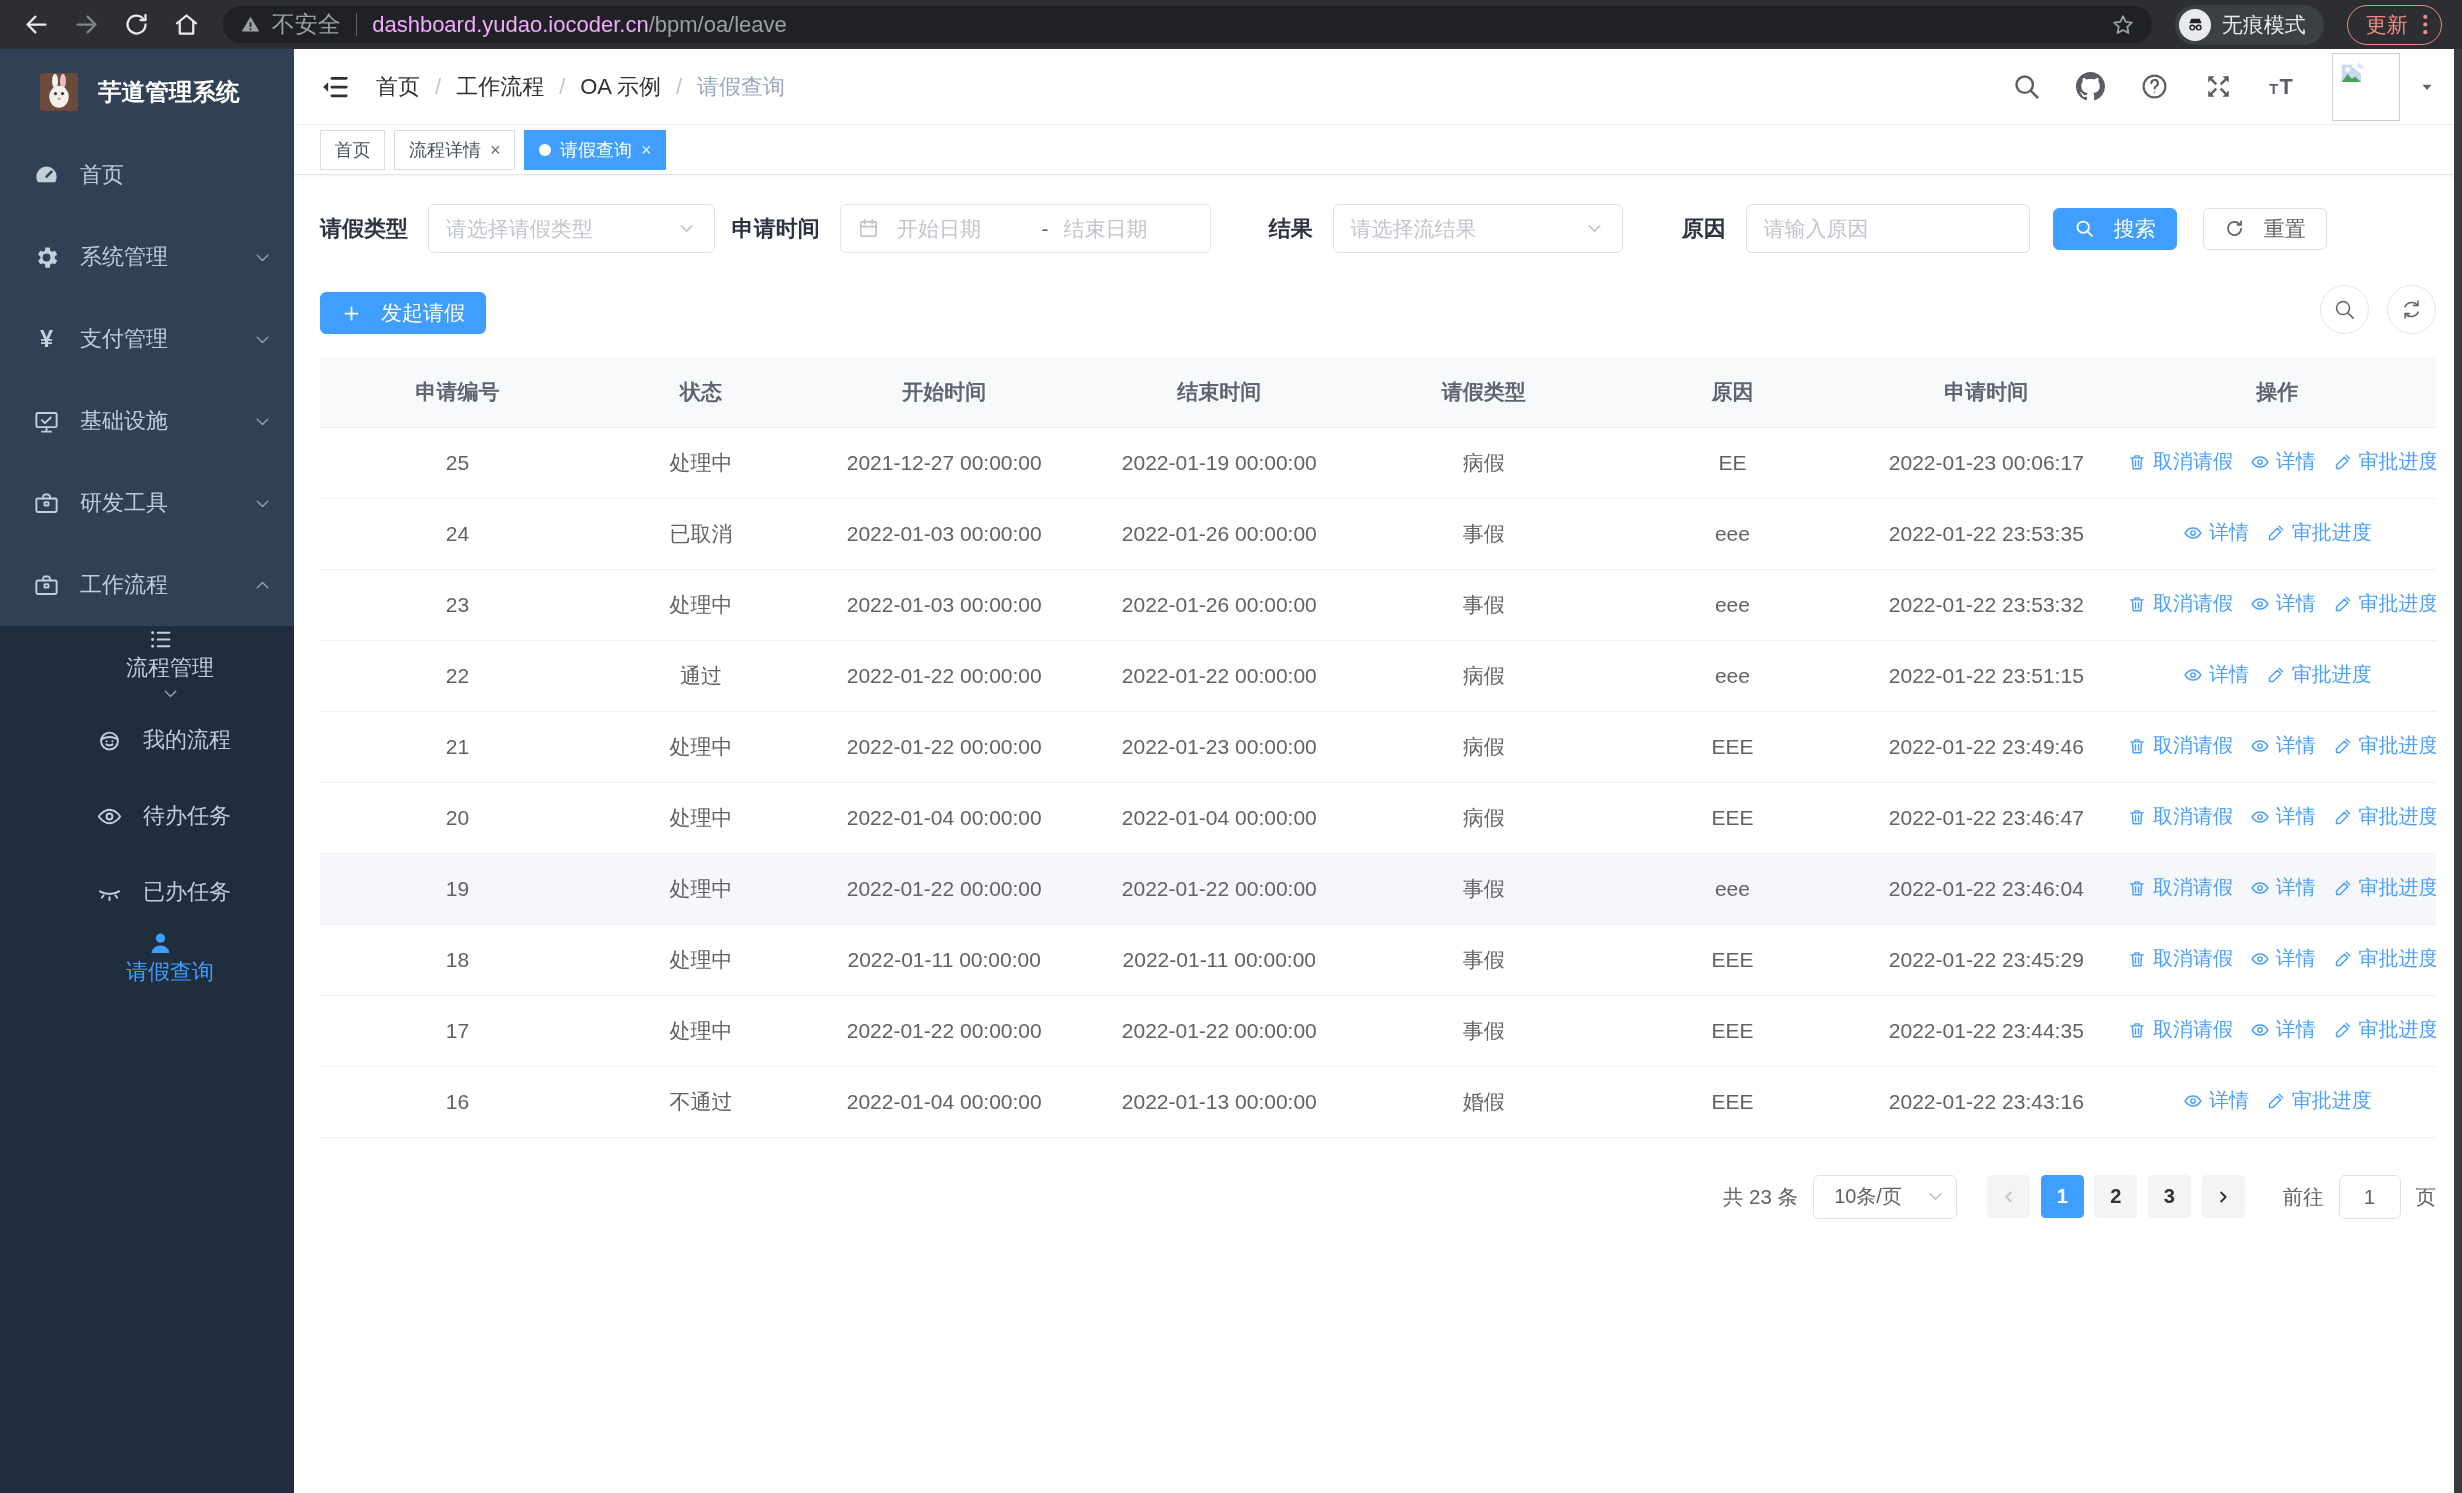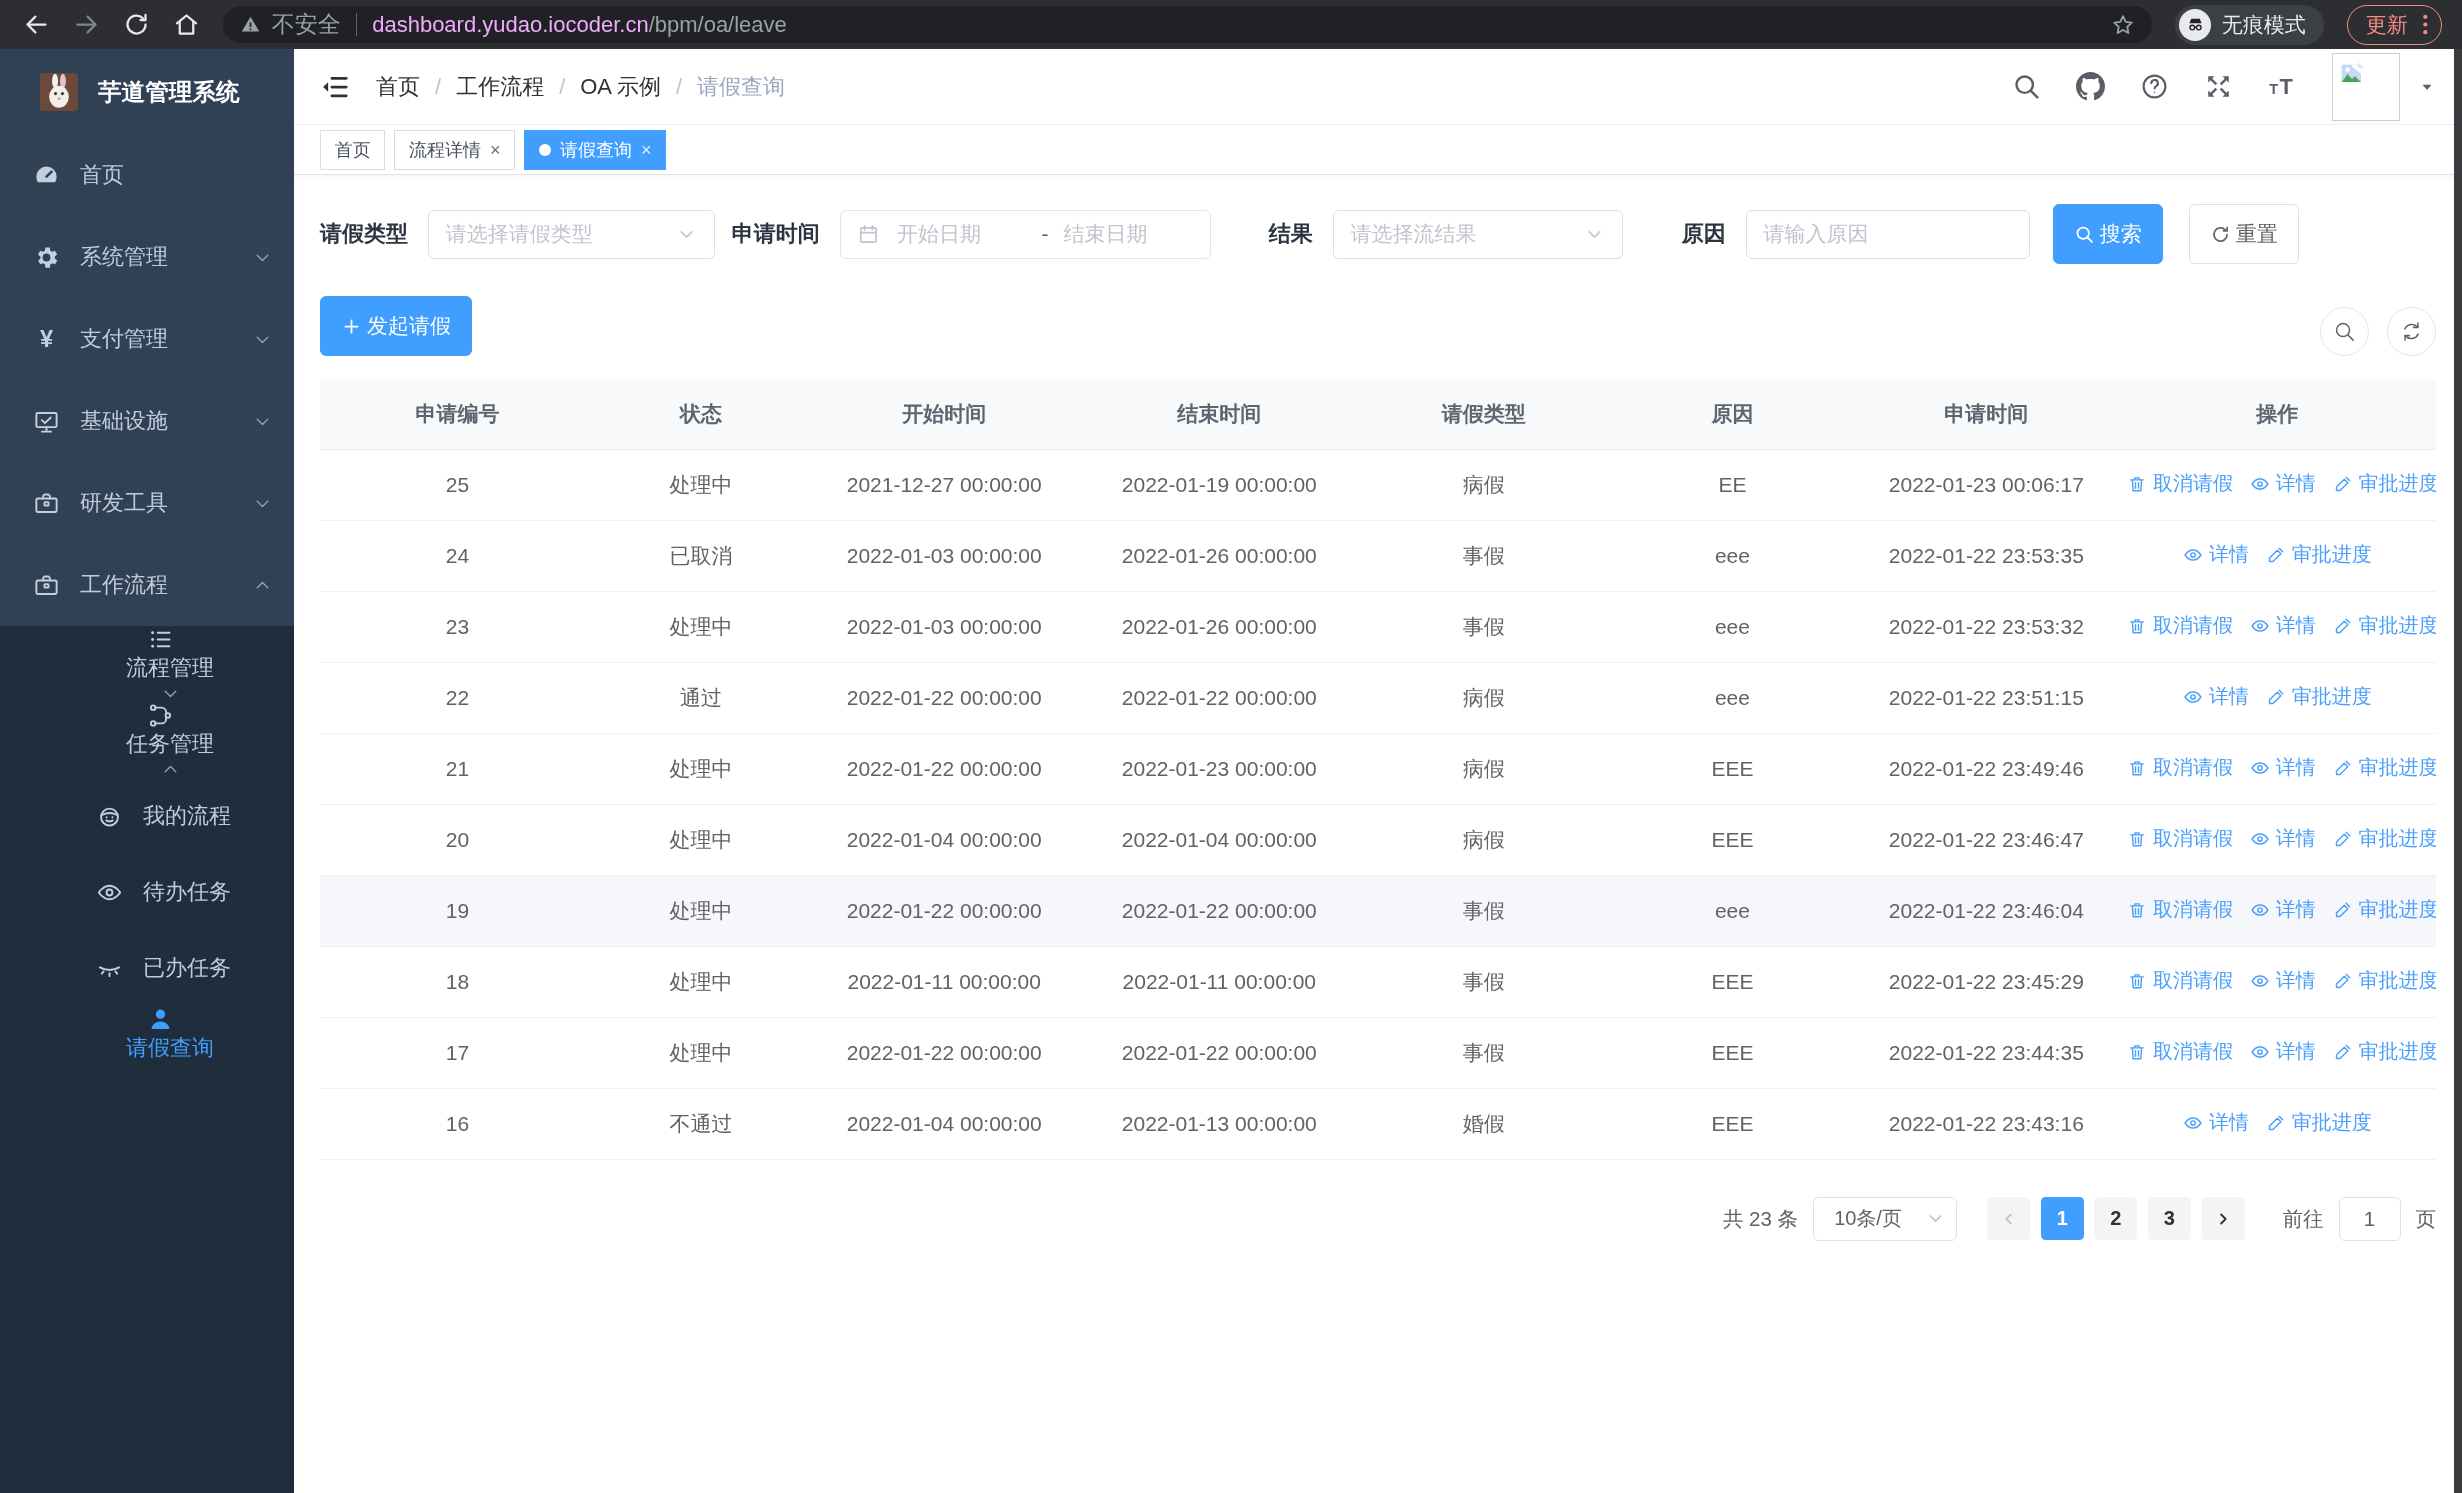--- a/index.html
+++ b/index.html
@@ -81,21 +81,21 @@
   .w-result { width:290px; }
   .date-range { width:371px; height:49px; background:#fff; border:1.5px solid #e1e5eb; border-radius:6px; display:flex; align-items:center; padding:0 16.7px; cursor:pointer; }
   .date-range .cal { width:23px; height:23px; color:#c0c4cc; margin-right:16.7px; flex:none; }
   .date-range .cal svg { display:block; width:100%; height:100%; }
   .date-range .ph.start { flex:1; }
   .range-sep { color:#606266; font-size:21px; margin:0 15px; }
   .date-range .ph.end { flex:1; text-align:left; }
   .g2 { margin-left:16.7px; } .g3 { margin-left:58px; } .g4 { margin-left:59px; }
   .reason-input { width:284px; height:49px; border:1.5px solid #dcdfe6; border-radius:6px; padding:0 16.7px; font-size:21px; color:#606266; outline:none; }
   .reason-input::placeholder { color:#c0c4cc; }
-  .btn { height:60px; border-radius:6px; display:inline-flex; align-items:center; gap:5px; font-size:21px; padding:0 20px; cursor:pointer; border:1.5px solid transparent; white-space:nowrap; }
+  .btn { height:42px; border-radius:6px; display:inline-flex; align-items:center; gap:19px; font-size:21px; padding:0 20px; cursor:pointer; border:1.5px solid transparent; white-space:nowrap; }
   .btn .bicon { width:21px; height:21px; flex:none; }
   .btn.primary { background:#409eff; border-color:#409eff; color:#fff; }
   .btn.plain { background:#fff; border-color:#dcdfe6; color:#606266; }
   .ml30 { margin-left:23px; } .ml34 { margin-left:26px; }
 
   .toolbar-row { display:flex; align-items:flex-end; margin-bottom:23px; }
   .spacer { flex:1; }
   .circle-btn { width:49px; height:49px; border-radius:50%; border:1.5px solid #e2e6ec; background:#fff; color:#606266; display:flex; align-items:center; justify-content:center; margin-left:18px; cursor:pointer; flex:none; }
   .circle-btn svg { display:block; width:23px; height:23px; }
 
@@ -302,36 +302,20 @@
                 <circle cx="5" cy="18" r="1.3" fill="currentColor" stroke="none"></circle>
               </svg>
             </span>
             <span class="m-label">流程管理</span>
             <span class="m-chev">
               <svg viewBox="0 0 24 24" fill="none" stroke="currentColor" stroke-width="1.6" stroke-linecap="round" stroke-linejoin="round">
                 <polyline points="6 9.5 12 15.5 18 9.5"></polyline>
               </svg>
             </span>
           </div>
-          <div class="m-item lvl2">
-            <span class="m-icon">
-              <svg viewBox="0 0 24 24" fill="none" stroke="currentColor" stroke-width="1.7" stroke-linecap="round" stroke-linejoin="round">
-                <circle cx="5.5" cy="5" r="2"></circle>
-                <circle cx="5.5" cy="19" r="2"></circle>
-                <circle cx="18.5" cy="12" r="2"></circle>
-                <path d="M7.5 5H13a4 4 0 0 1 4 4v1M7.5 19H13a4 4 0 0 0 4-4v-1"></path>
-              </svg>
-            </span>
-            <span class="m-label">任务管理</span>
-            <span class="m-chev">
-              <svg viewBox="0 0 24 24" fill="none" stroke="currentColor" stroke-width="1.6" stroke-linecap="round" stroke-linejoin="round">
-                <polyline points="6 14.5 12 8.5 18 14.5"></polyline>
-              </svg>
-            </span>
-          </div>
           <div class="m-item lvl3">
             <span class="m-icon">
               <svg viewBox="0 0 24 24" fill="none" stroke="currentColor" stroke-width="1.7" stroke-linecap="round" stroke-linejoin="round">
                 <circle cx="12" cy="12.5" r="7.5"></circle>
                 <path d="M6 10.5a7.5 4 0 0 1 12 0"></path>
                 <circle cx="9.4" cy="12.6" r=".9" fill="currentColor" stroke="none"></circle>
                 <circle cx="14.6" cy="12.6" r=".9" fill="currentColor" stroke="none"></circle>
                 <path d="M9.2 15.4a4 2.6 0 0 0 5.6 0"></path>
               </svg>
             </span>

